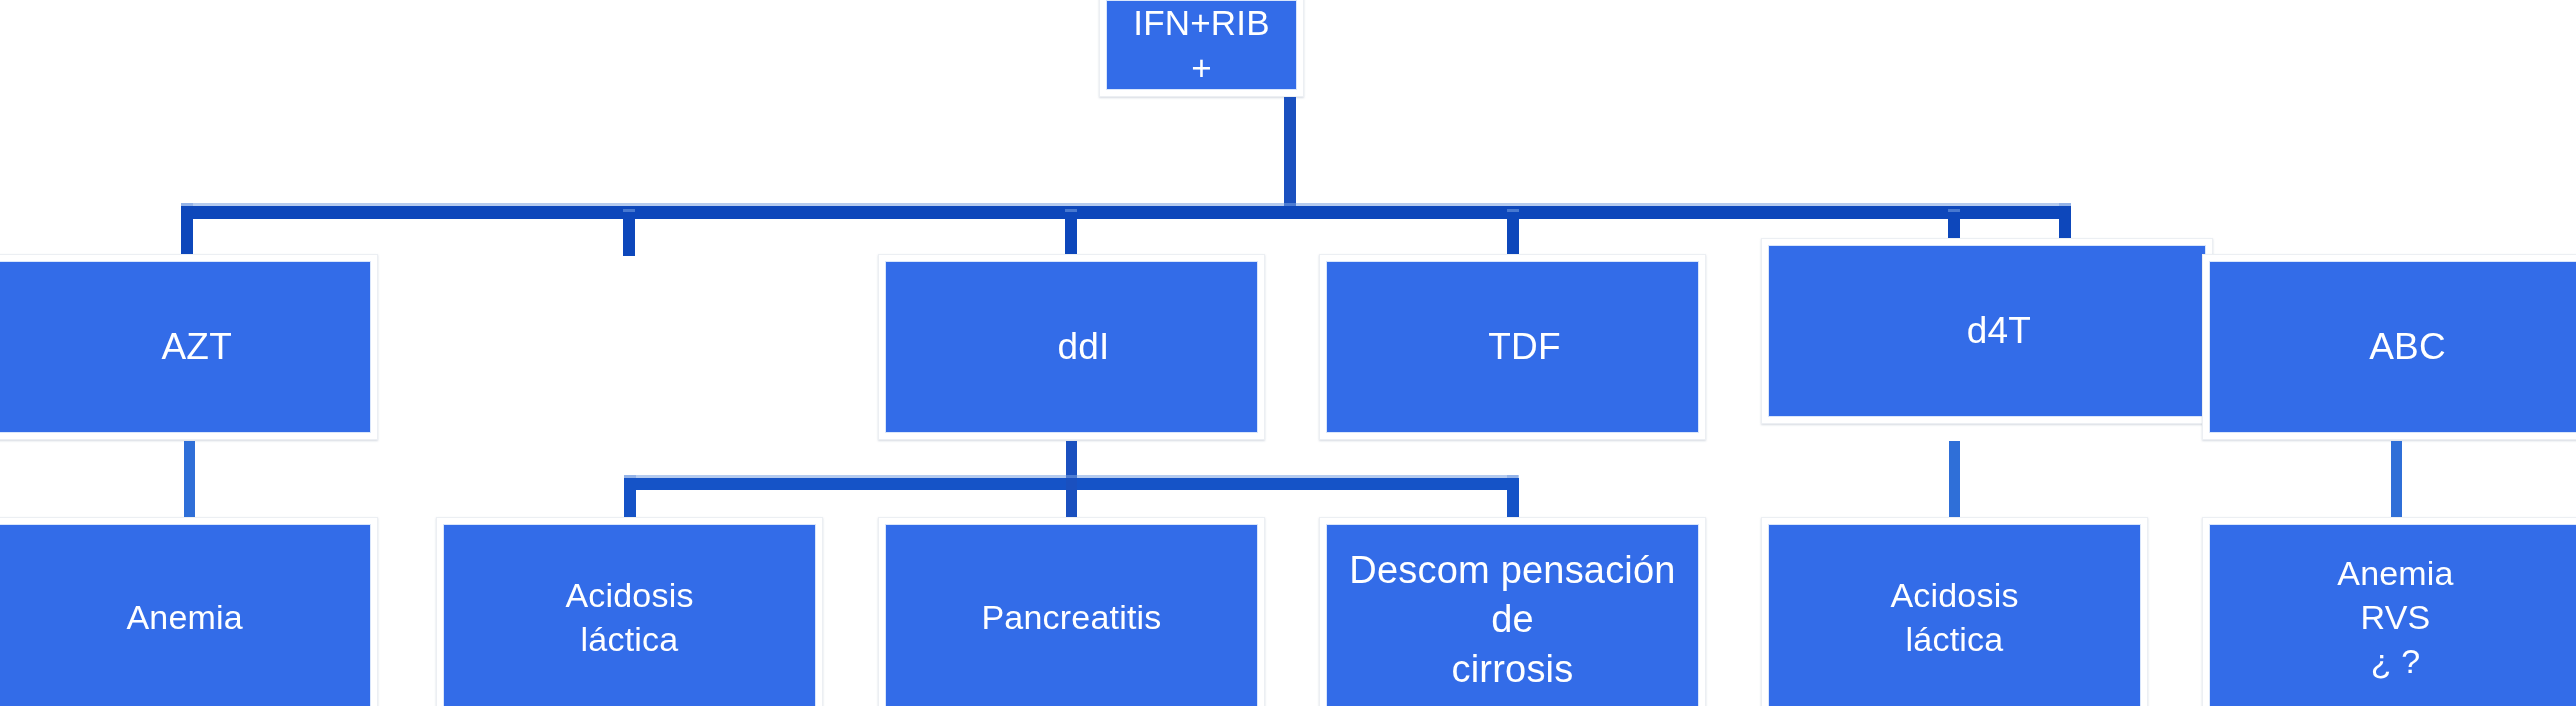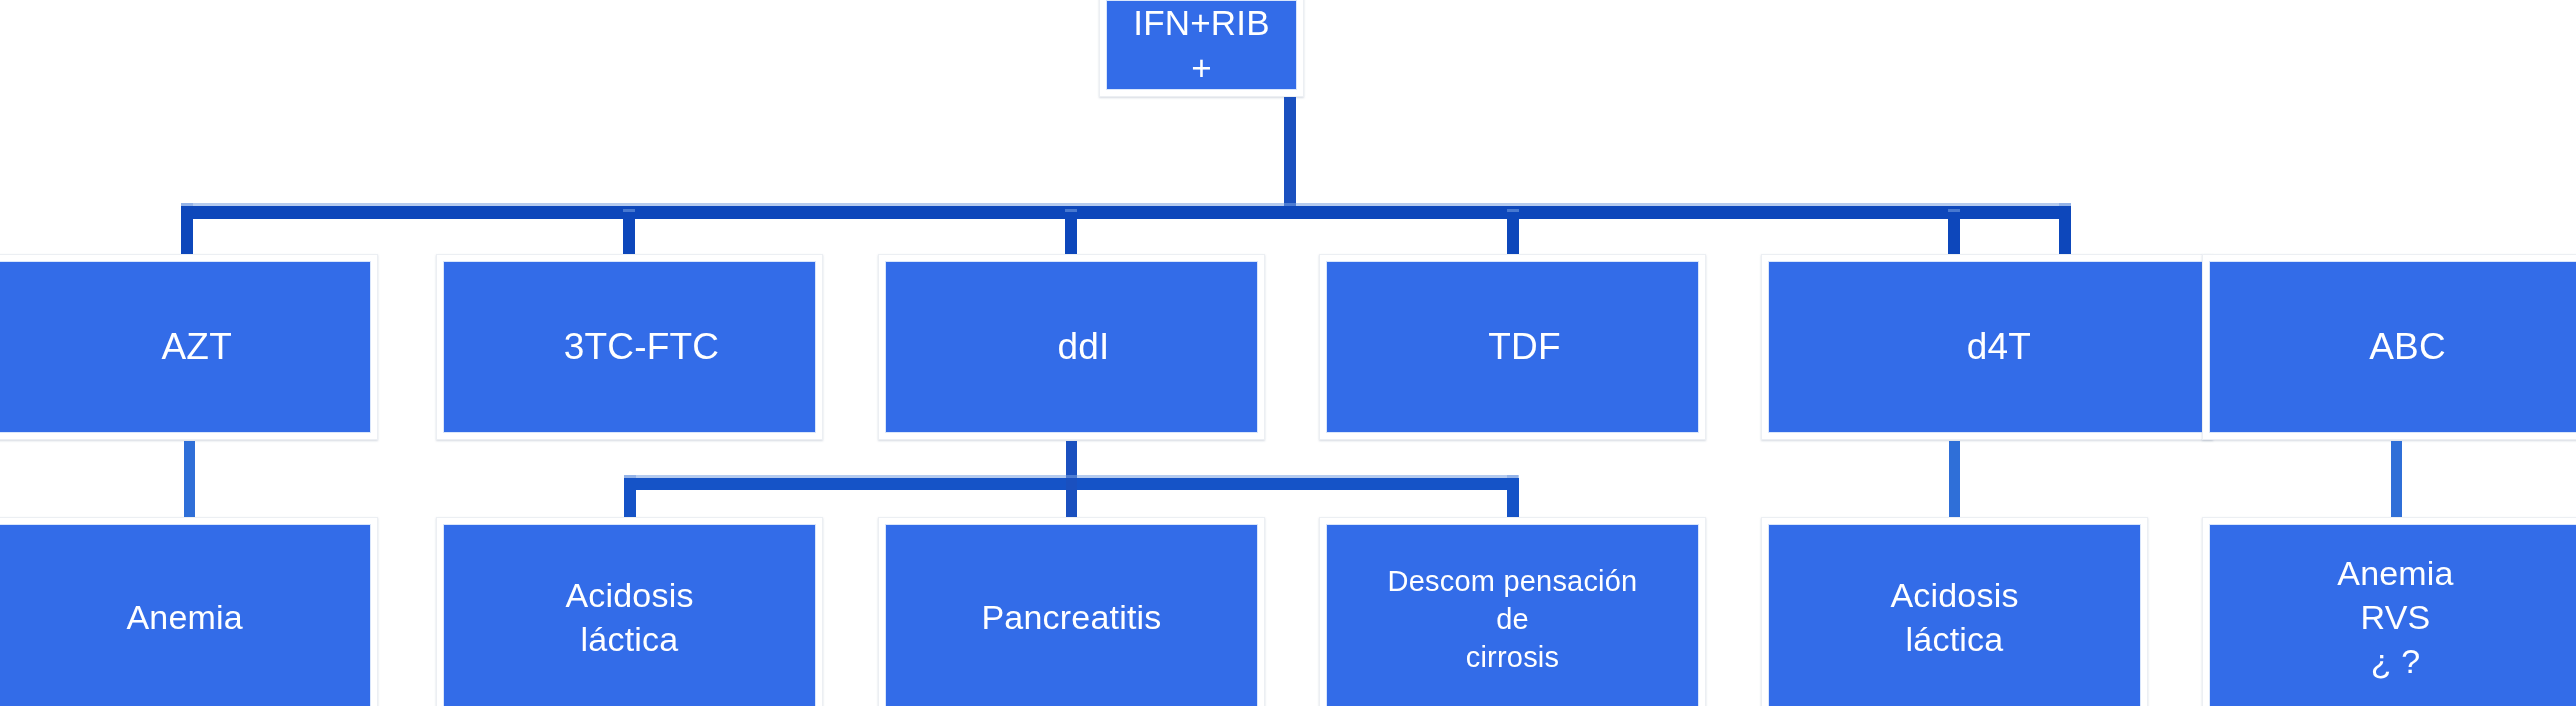--- a/index.html
+++ b/index.html
@@ -50,21 +50,21 @@
   .node .label{
     color:#ffffff;
     line-height:1.30;
     letter-spacing:0.2px;
     white-space:pre-line;
     padding:0 5.3px;
   }
   .f-root{font-size:35px;}
   .f-lvl1{font-size:37px;margin-left:24px;}
   .f-lvl2{font-size:34px;}
-  .f-lvl2s{font-size:29px;margin-top:6px;}
+  .f-lvl2s{font-size:38px;margin-top:6px;}
 </style>
 </head>
 <body>
 
 <div id="canvas">
 
   <div class="node" style="left:1099px;top:-7px;width:205px;height:104px;">
     <div class="fill">
       <span class="label f-root">Peg-IFN+RIB
 +
@@ -82,39 +82,34 @@
   <div class="conn v bus-dark" style="left:1507px;top:212px;width:11.5px;height:44px;"></div>
   <div class="conn v bus-dark" style="left:1948px;top:212px;width:11.5px;height:44px;"></div>
   <div class="conn v bus-dark" style="left:2059px;top:206px;width:12.4px;height:50px;"></div>
 
   <div class="node" style="left:-8.8px;top:254px;width:387px;height:186px;">
     <div class="fill">
       <span class="label f-lvl1">AZT</span>
     </div>
   </div>
 
-  <div class="node" style="left:436px;top:254px;width:387px;height:186px;">
-    <div class="fill">
-      <span class="label f-lvl1">3TC-FTC</span>
-    </div>
-  </div>
 
   <div class="node" style="left:1319px;top:254px;width:387px;height:186px;">
     <div class="fill">
       <span class="label f-lvl1">TDF</span>
     </div>
   </div>
 
   <div class="node" style="left:878px;top:254px;width:387px;height:186px;">
     <div class="fill">
       <span class="label f-lvl1">ddI</span>
     </div>
   </div>
 
-  <div class="node" style="left:1761px;top:254px;width:452px;height:186px;">
+  <div class="node" style="left:1761px;top:238px;width:452px;height:186px;">
     <div class="fill">
       <span class="label f-lvl1">d4T</span>
     </div>
   </div>
 
   <div class="node" style="left:2202px;top:254px;width:387px;height:186px;">
     <div class="fill">
       <span class="label f-lvl1">ABC</span>
     </div>
   </div>

